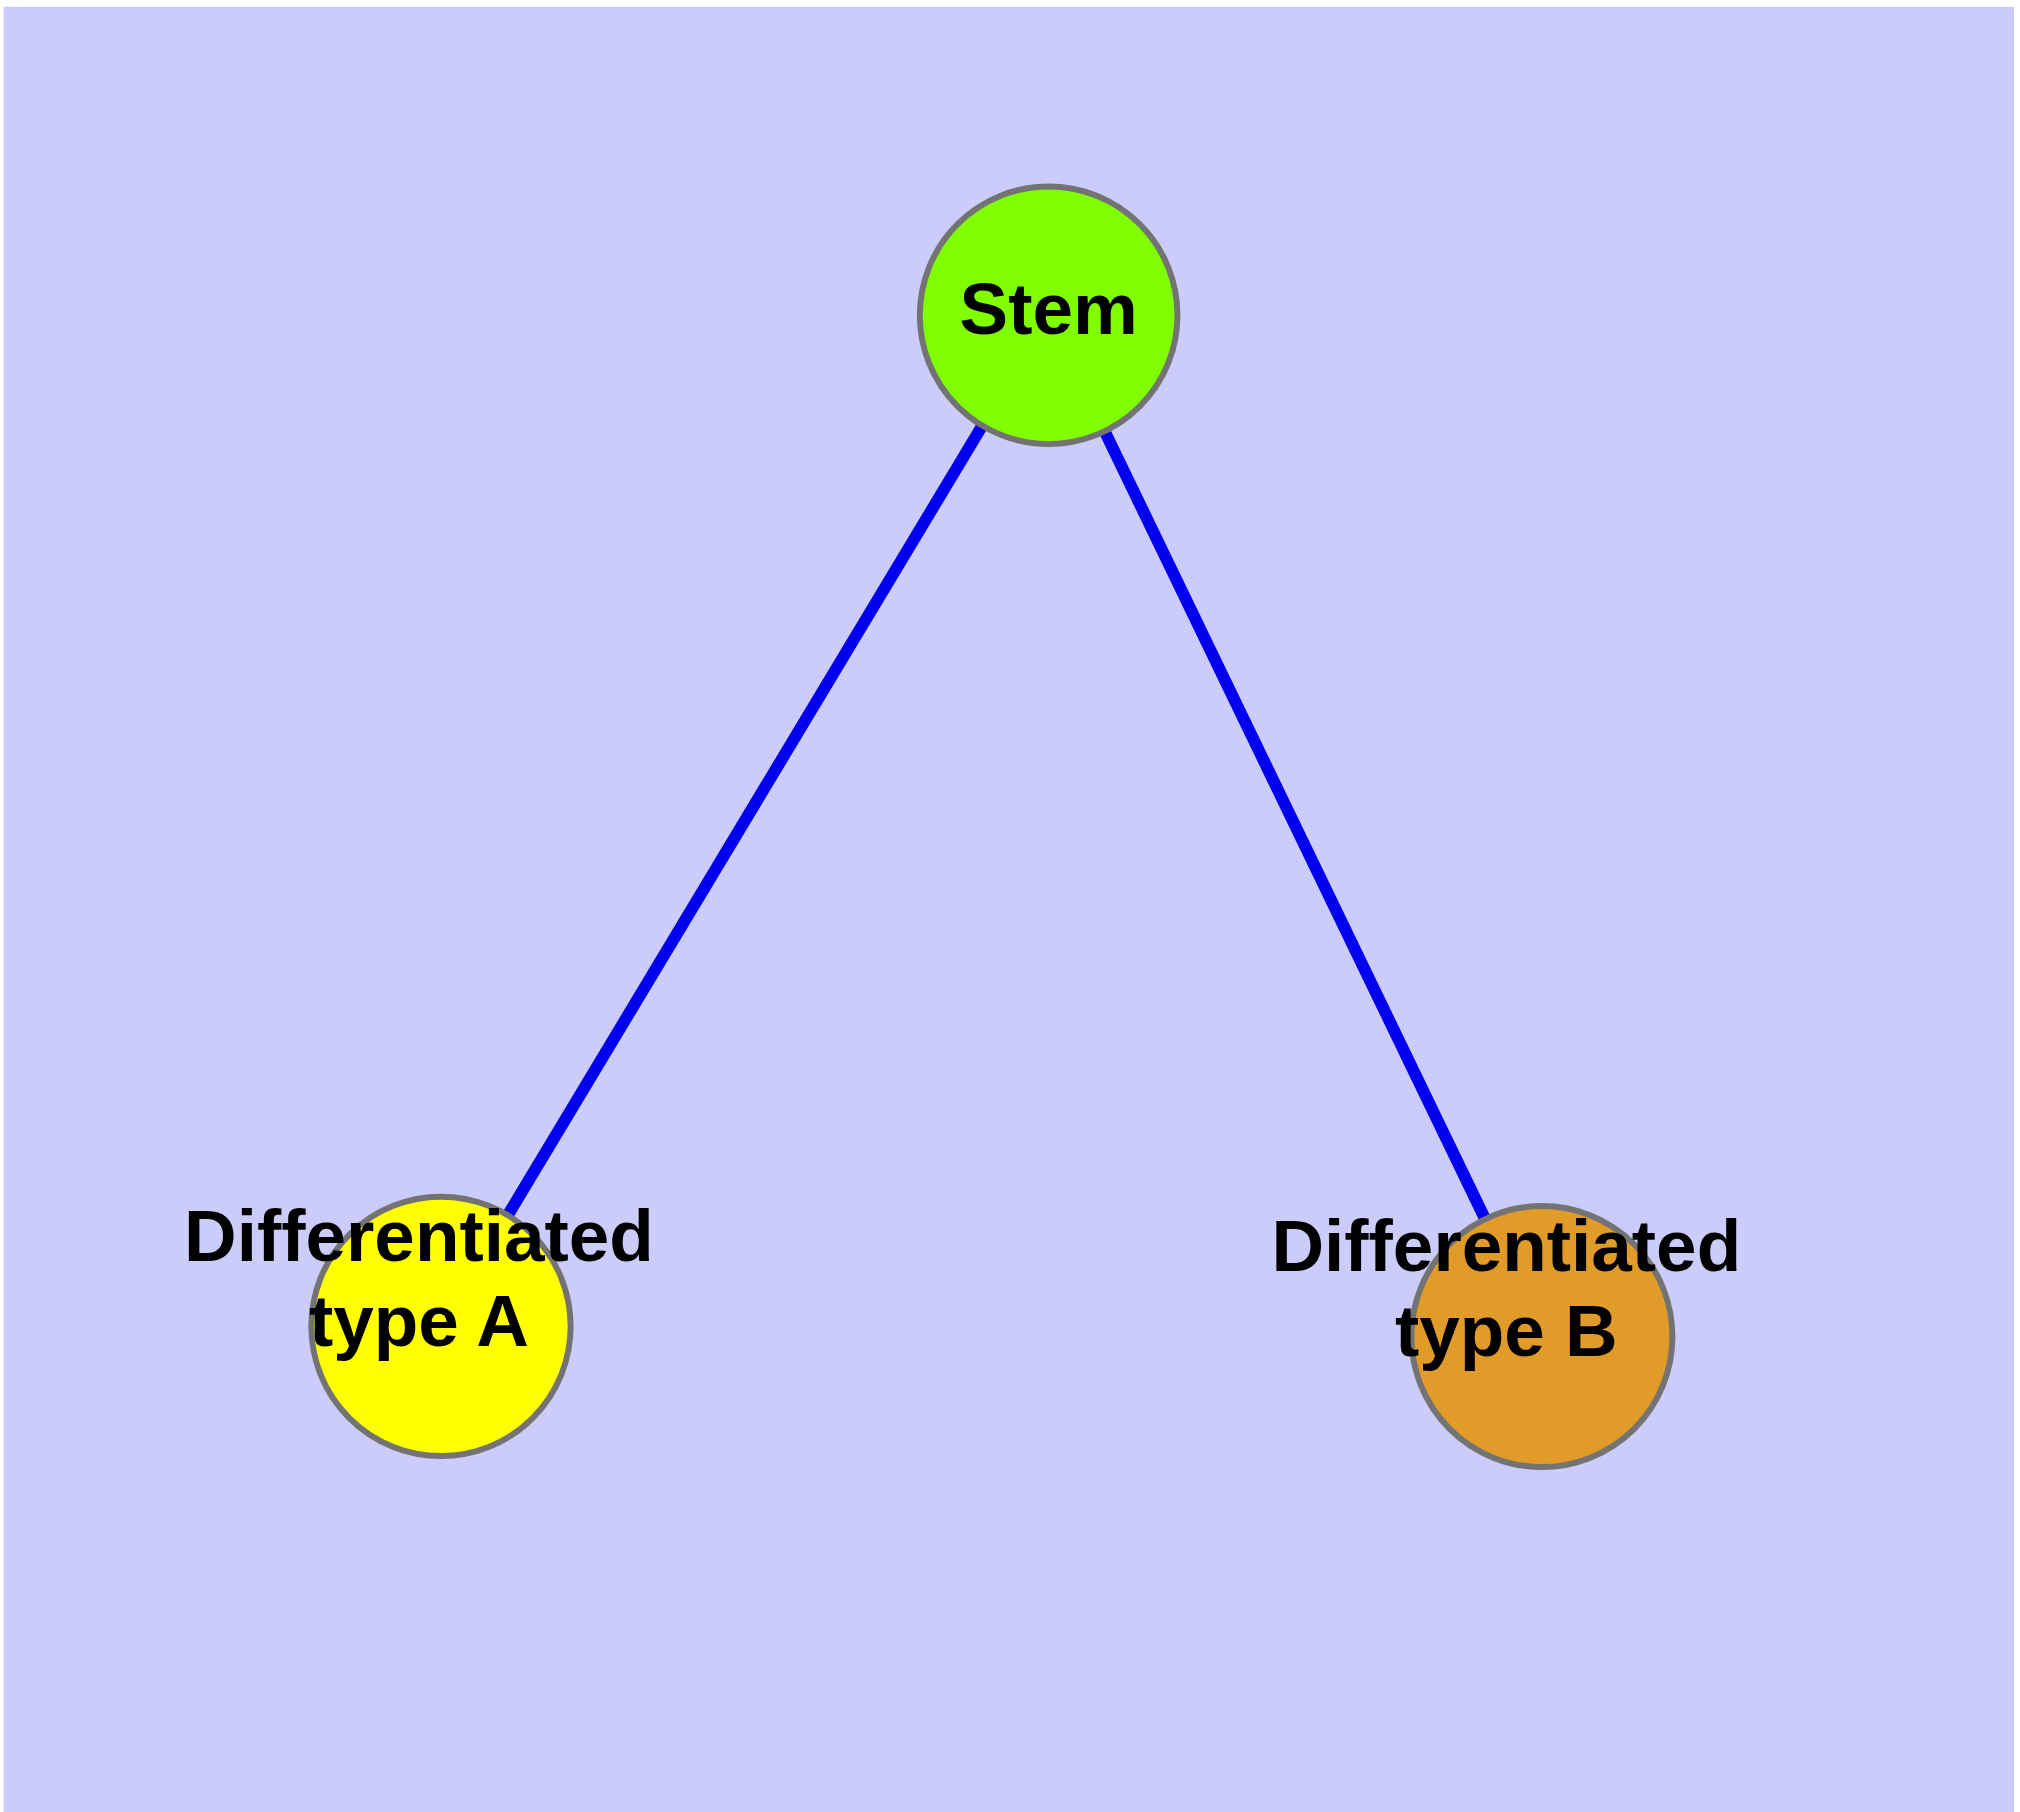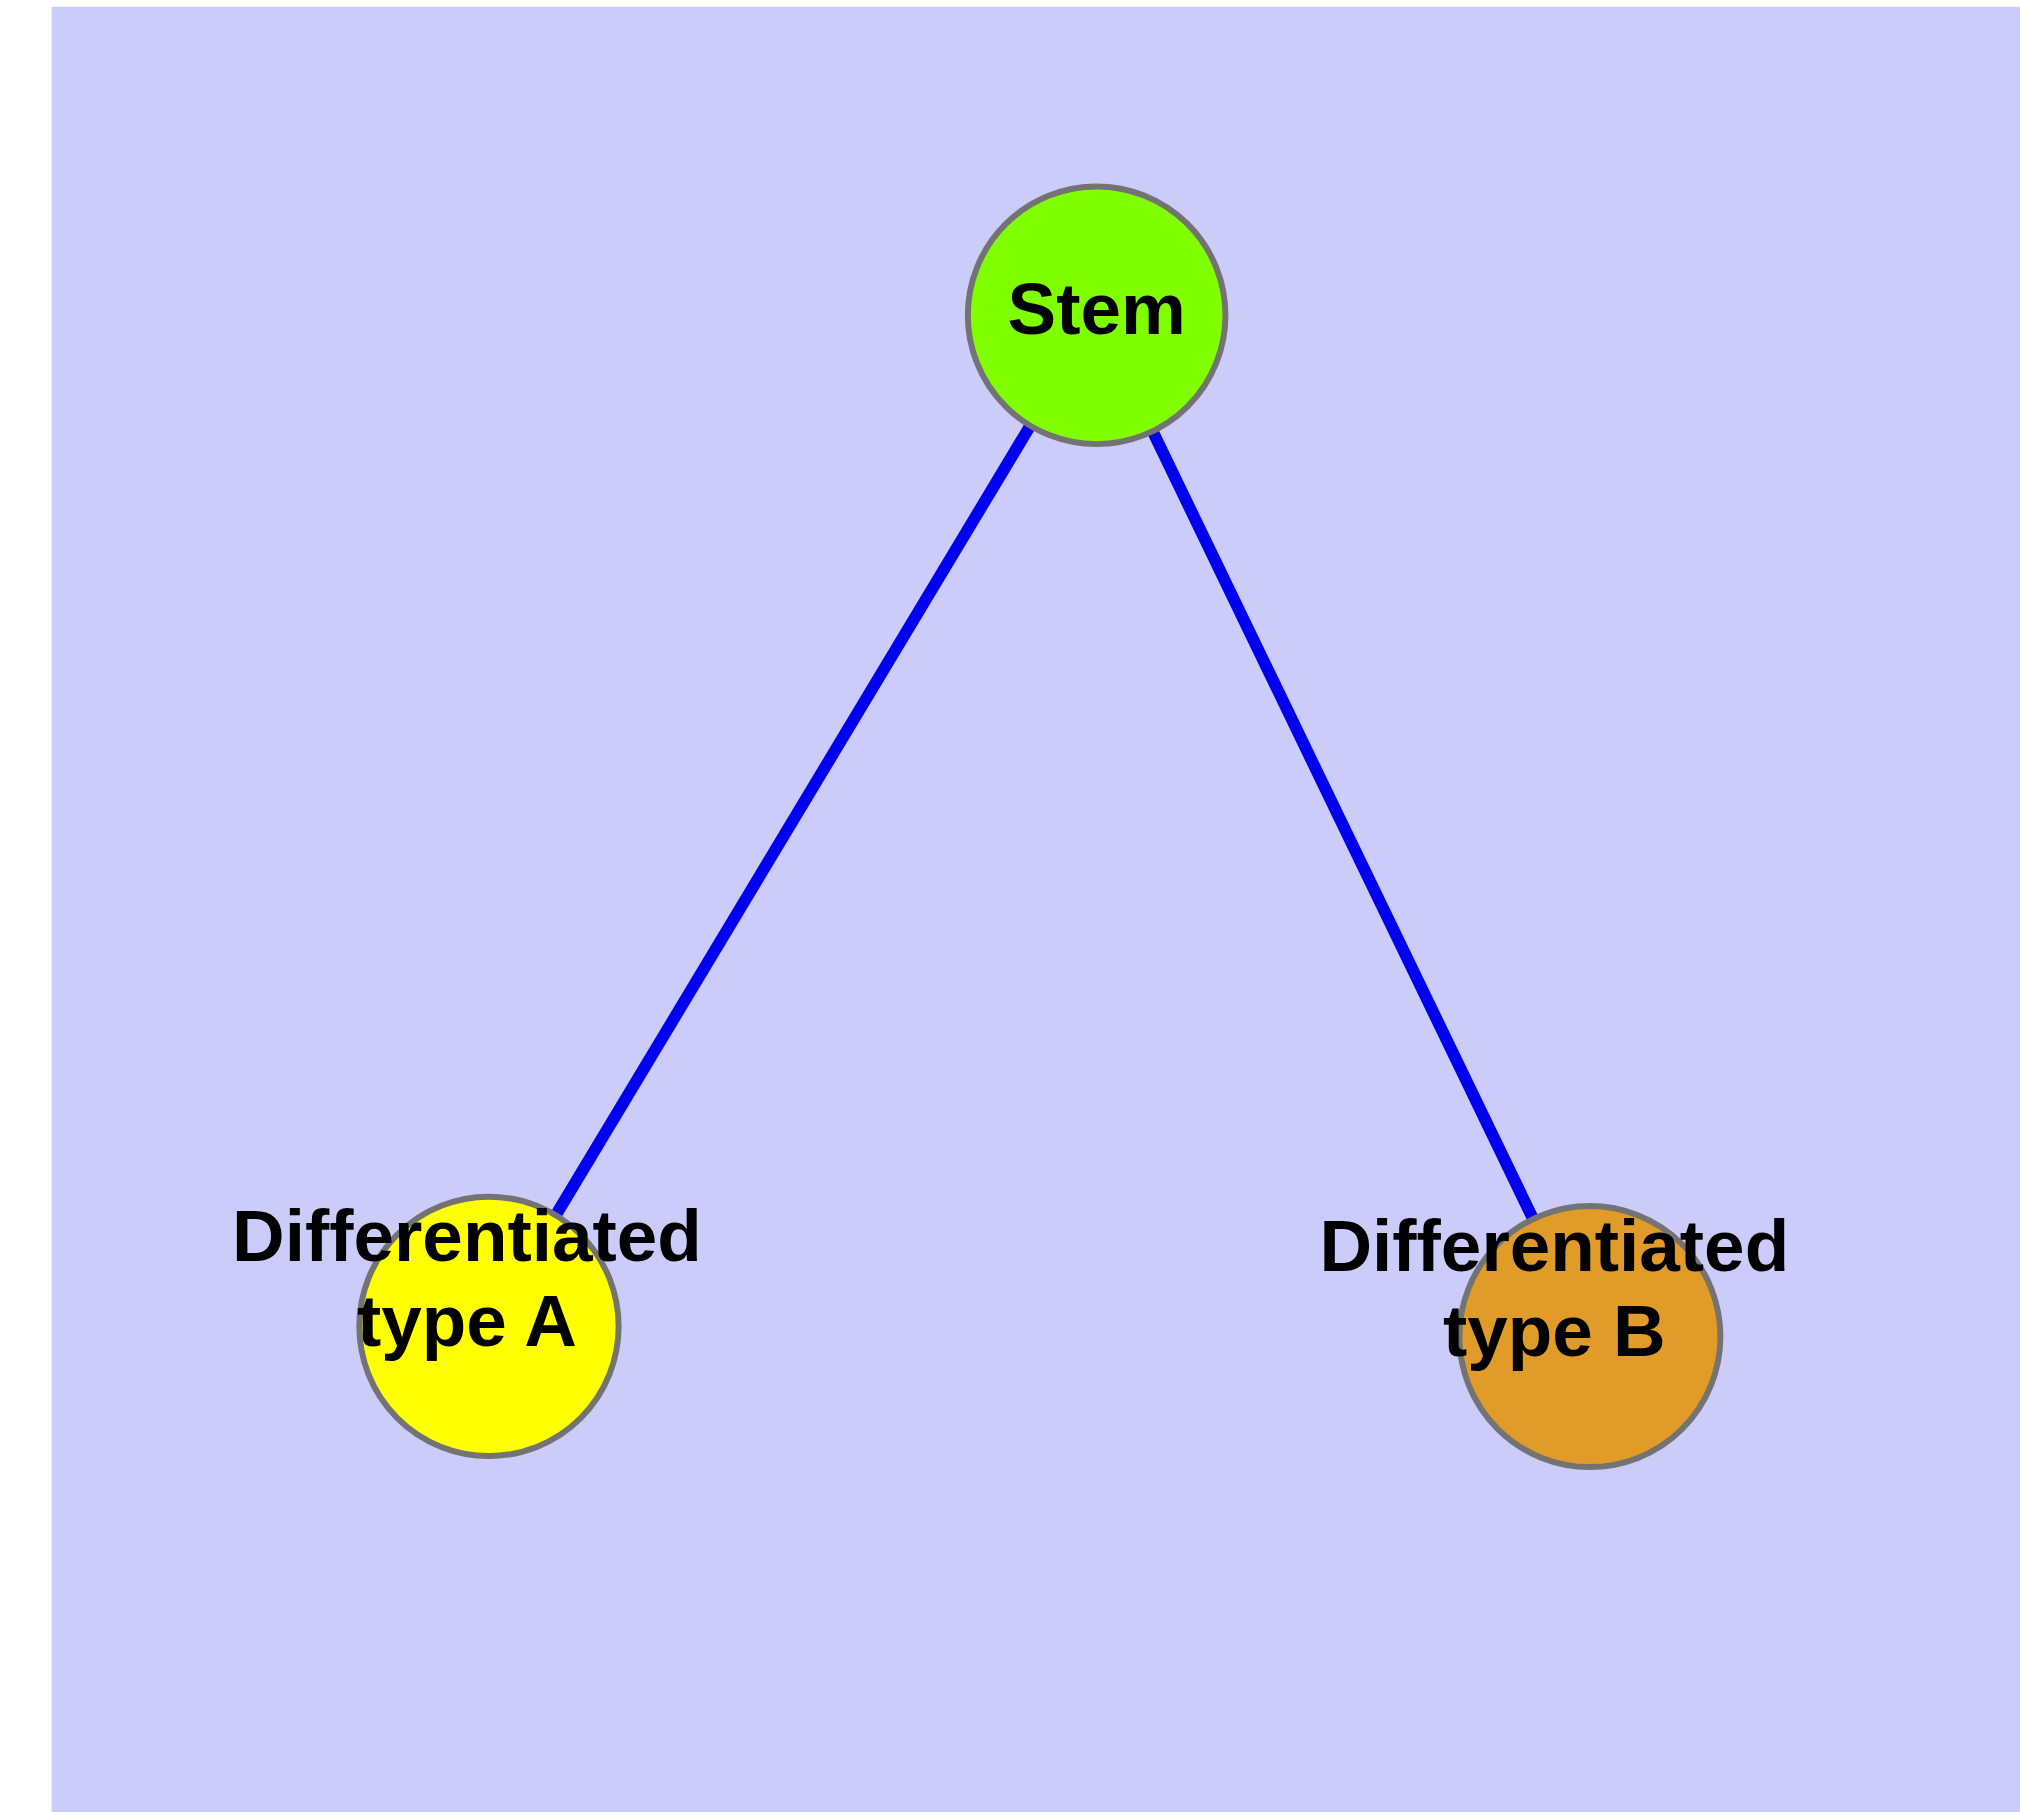--- a/index.html
+++ b/index.html
@@ -12,21 +12,20 @@
     width: 2021px;
     height: 1812px;
     overflow: hidden;
     font-family: "Liberation Sans", sans-serif;
   }
   #graph-canvas {
     position: relative;
     width: 1856px;
     height: 1812px;
     background: #ffffff;
-    margin-left: 48px;
   }
   #graph-svg {
     position: absolute;
     top: 0;
     left: 0;
     width: 2021px;
     height: 1812px;
     display: block;
   }
   .node-label {

